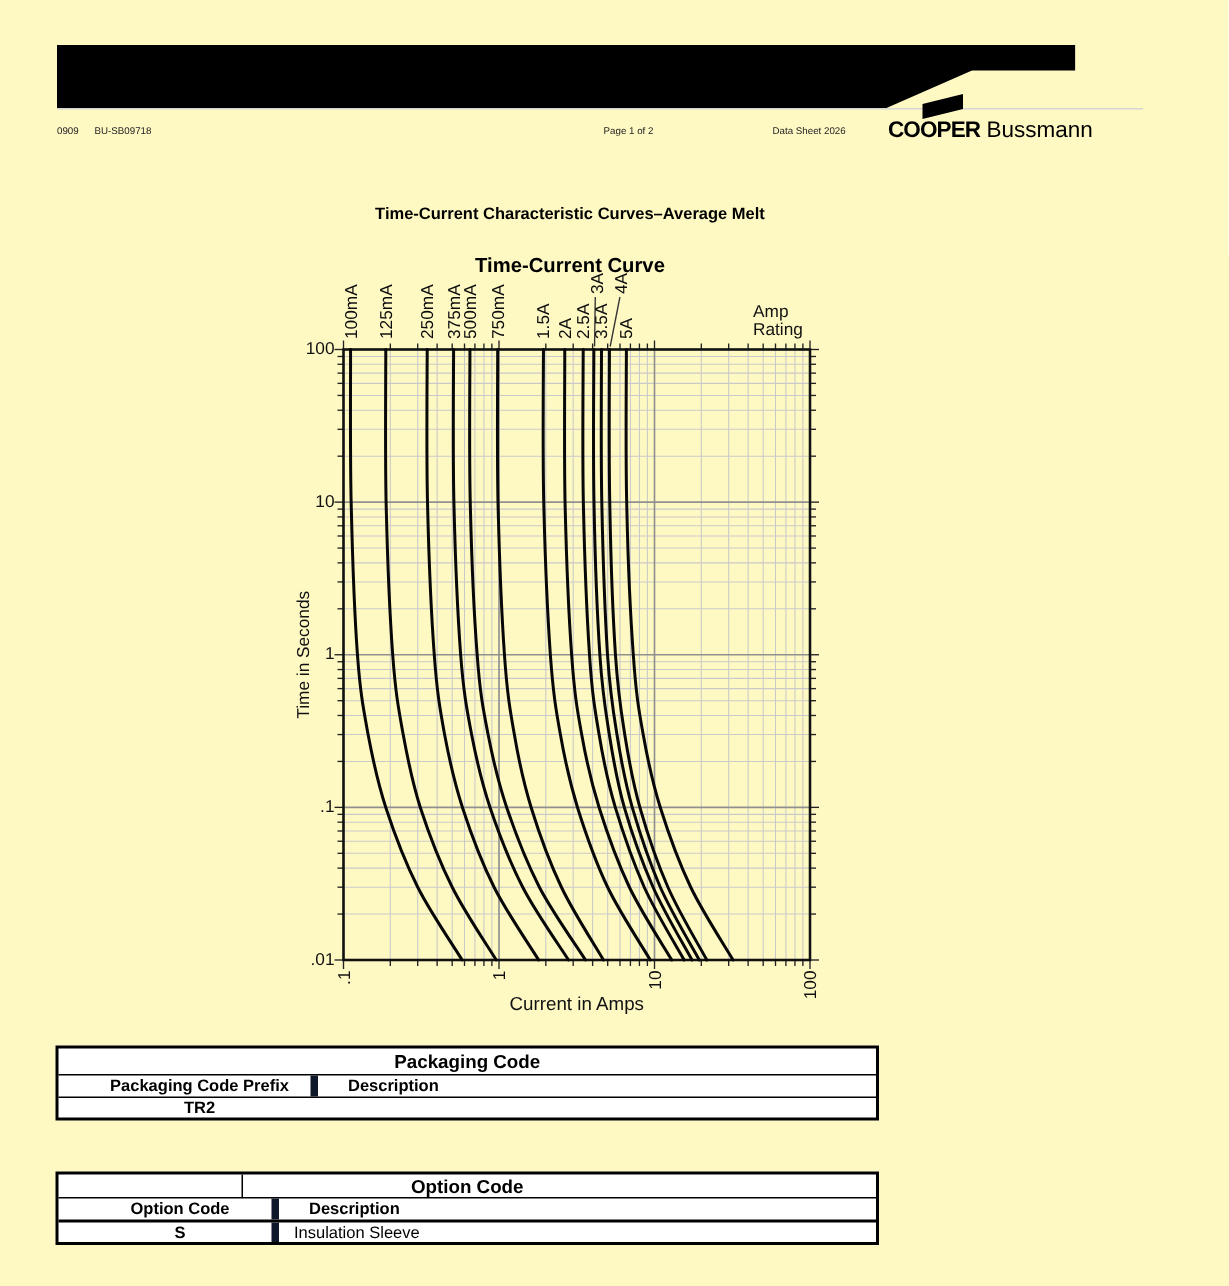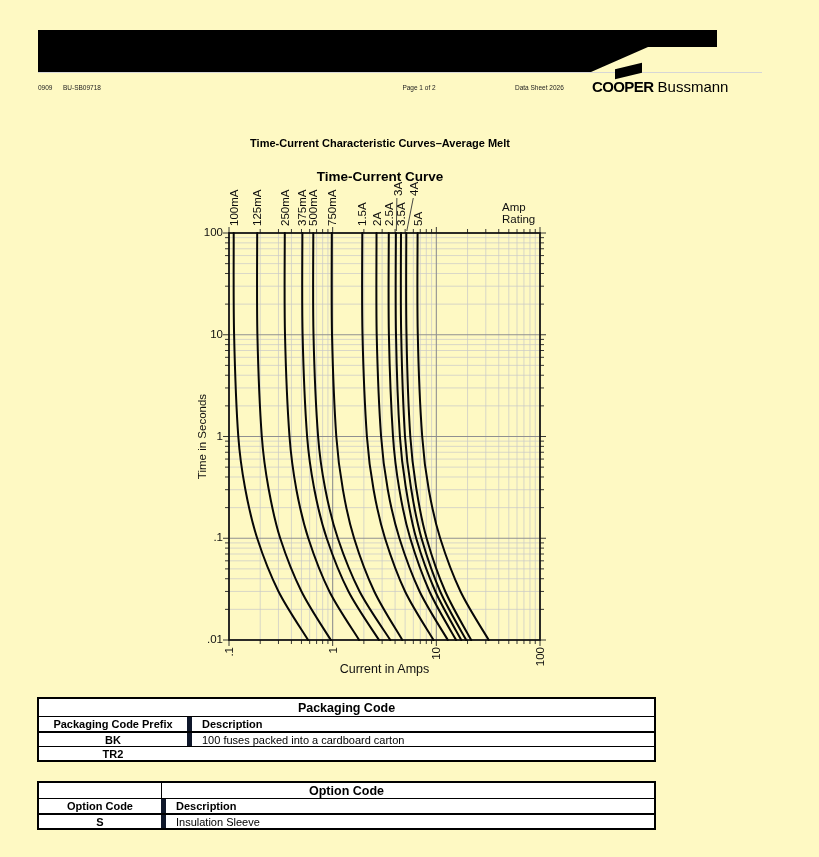--- a/index.html
+++ b/index.html
@@ -16,34 +16,34 @@
   .meta{position:absolute;top:84px;font-size:6.5px;color:#222;white-space:nowrap;}
 
   
   .chart-title{position:absolute;left:0;width:760px;text-align:center;font-weight:bold;}
   #title1{top:121px;font-size:13.5px;margin-top:48px;}
   #title2{top:137px;font-size:11px;}
 
   #chart-svg{position:absolute;left:0;top:0;width:819px;height:700px;font-family:"Liberation Sans",sans-serif;}
 
   
-  .dtable{position:absolute;left:37px;width:619px;border:2px solid #000;box-sizing:border-box;background:#fff;font-size:11px;}
+  .dtable{position:absolute;left:37px;width:549px;border:2px solid #000;box-sizing:border-box;background:#fff;font-size:11px;}
   .trow{display:flex;align-items:stretch;}
   .trow.sep1{border-top:1px solid #000;}
   .trow.sep2{border-top:2px solid #000;}
   .row-title{display:flex;align-items:center;justify-content:center;font-weight:bold;font-size:12.5px;position:relative;}
   .pkg .row-title{height:17px;}
   .opt .row-title{height:15px;}
   .hrow{height:14px;}
   .drow{height:13px;}
   .cell1{display:flex;align-items:center;justify-content:center;}
   .pkg .cell1{width:148px;}
   .opt .cell1{width:122px;}
   .cell2{flex:1;border-left:5px solid #0f172a;display:flex;align-items:center;padding-left:10px;}
-  .bold{font-weight:bold;}
+  .bold{font-weight:bold;padding-left:20px;}
   .title-divider{position:absolute;left:122px;top:0;bottom:0;width:1px;background:#000;}
 </style>
 </head>
 <body>
 
 <div id="page">
 
   <div id="header-rule"></div>
   <div id="header-bar"></div>
   <div id="brand-mark"></div>
@@ -298,24 +298,20 @@
     </svg>
 
   <div class="dtable pkg" style="top:697px;">
     <div class="trow row-title">
       <span>Packaging Code</span>
     </div>
     <div class="trow hrow sep1">
       <div class="cell1 bold">Packaging Code Prefix</div>
       <div class="cell2 bold">Description</div>
     </div>
-    <div class="trow drow sep2">
-      <div class="cell1 bold">BK</div>
-      <div class="cell2">100 fuses packed into a cardboard carton</div>
-    </div>
     <div class="trow drow sep1">
       <div class="cell1 bold">TR2</div>
     </div>
   </div>
 
   <div class="dtable opt" style="top:781px;">
     <div class="trow row-title">
       <div class="title-divider"></div>
       <span>Option Code</span>
     </div>

